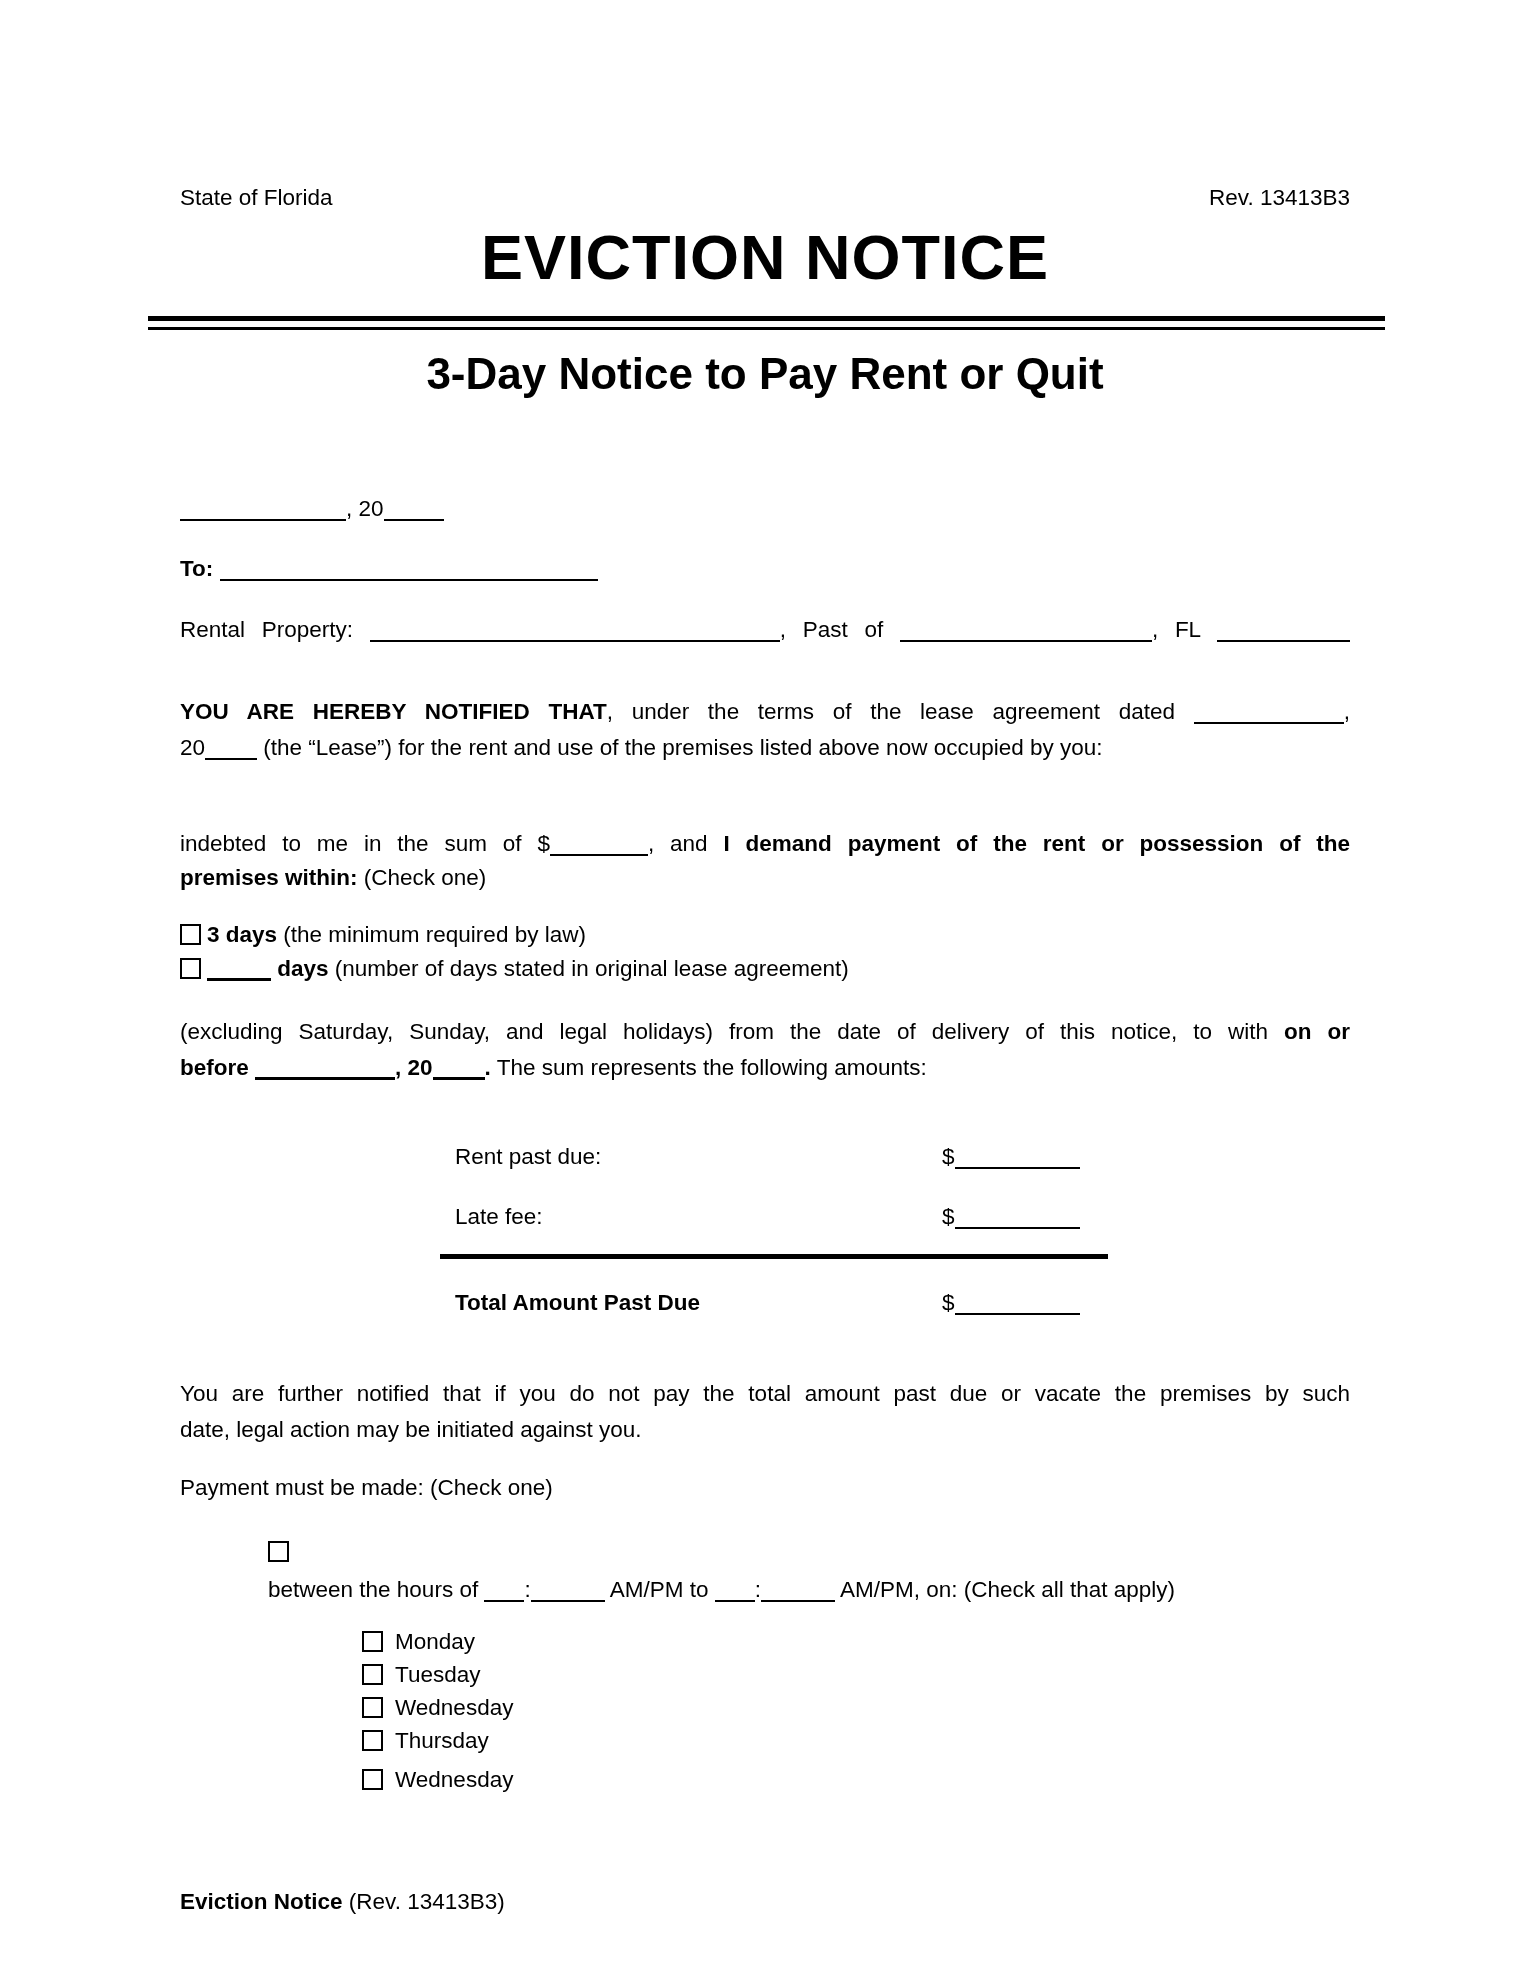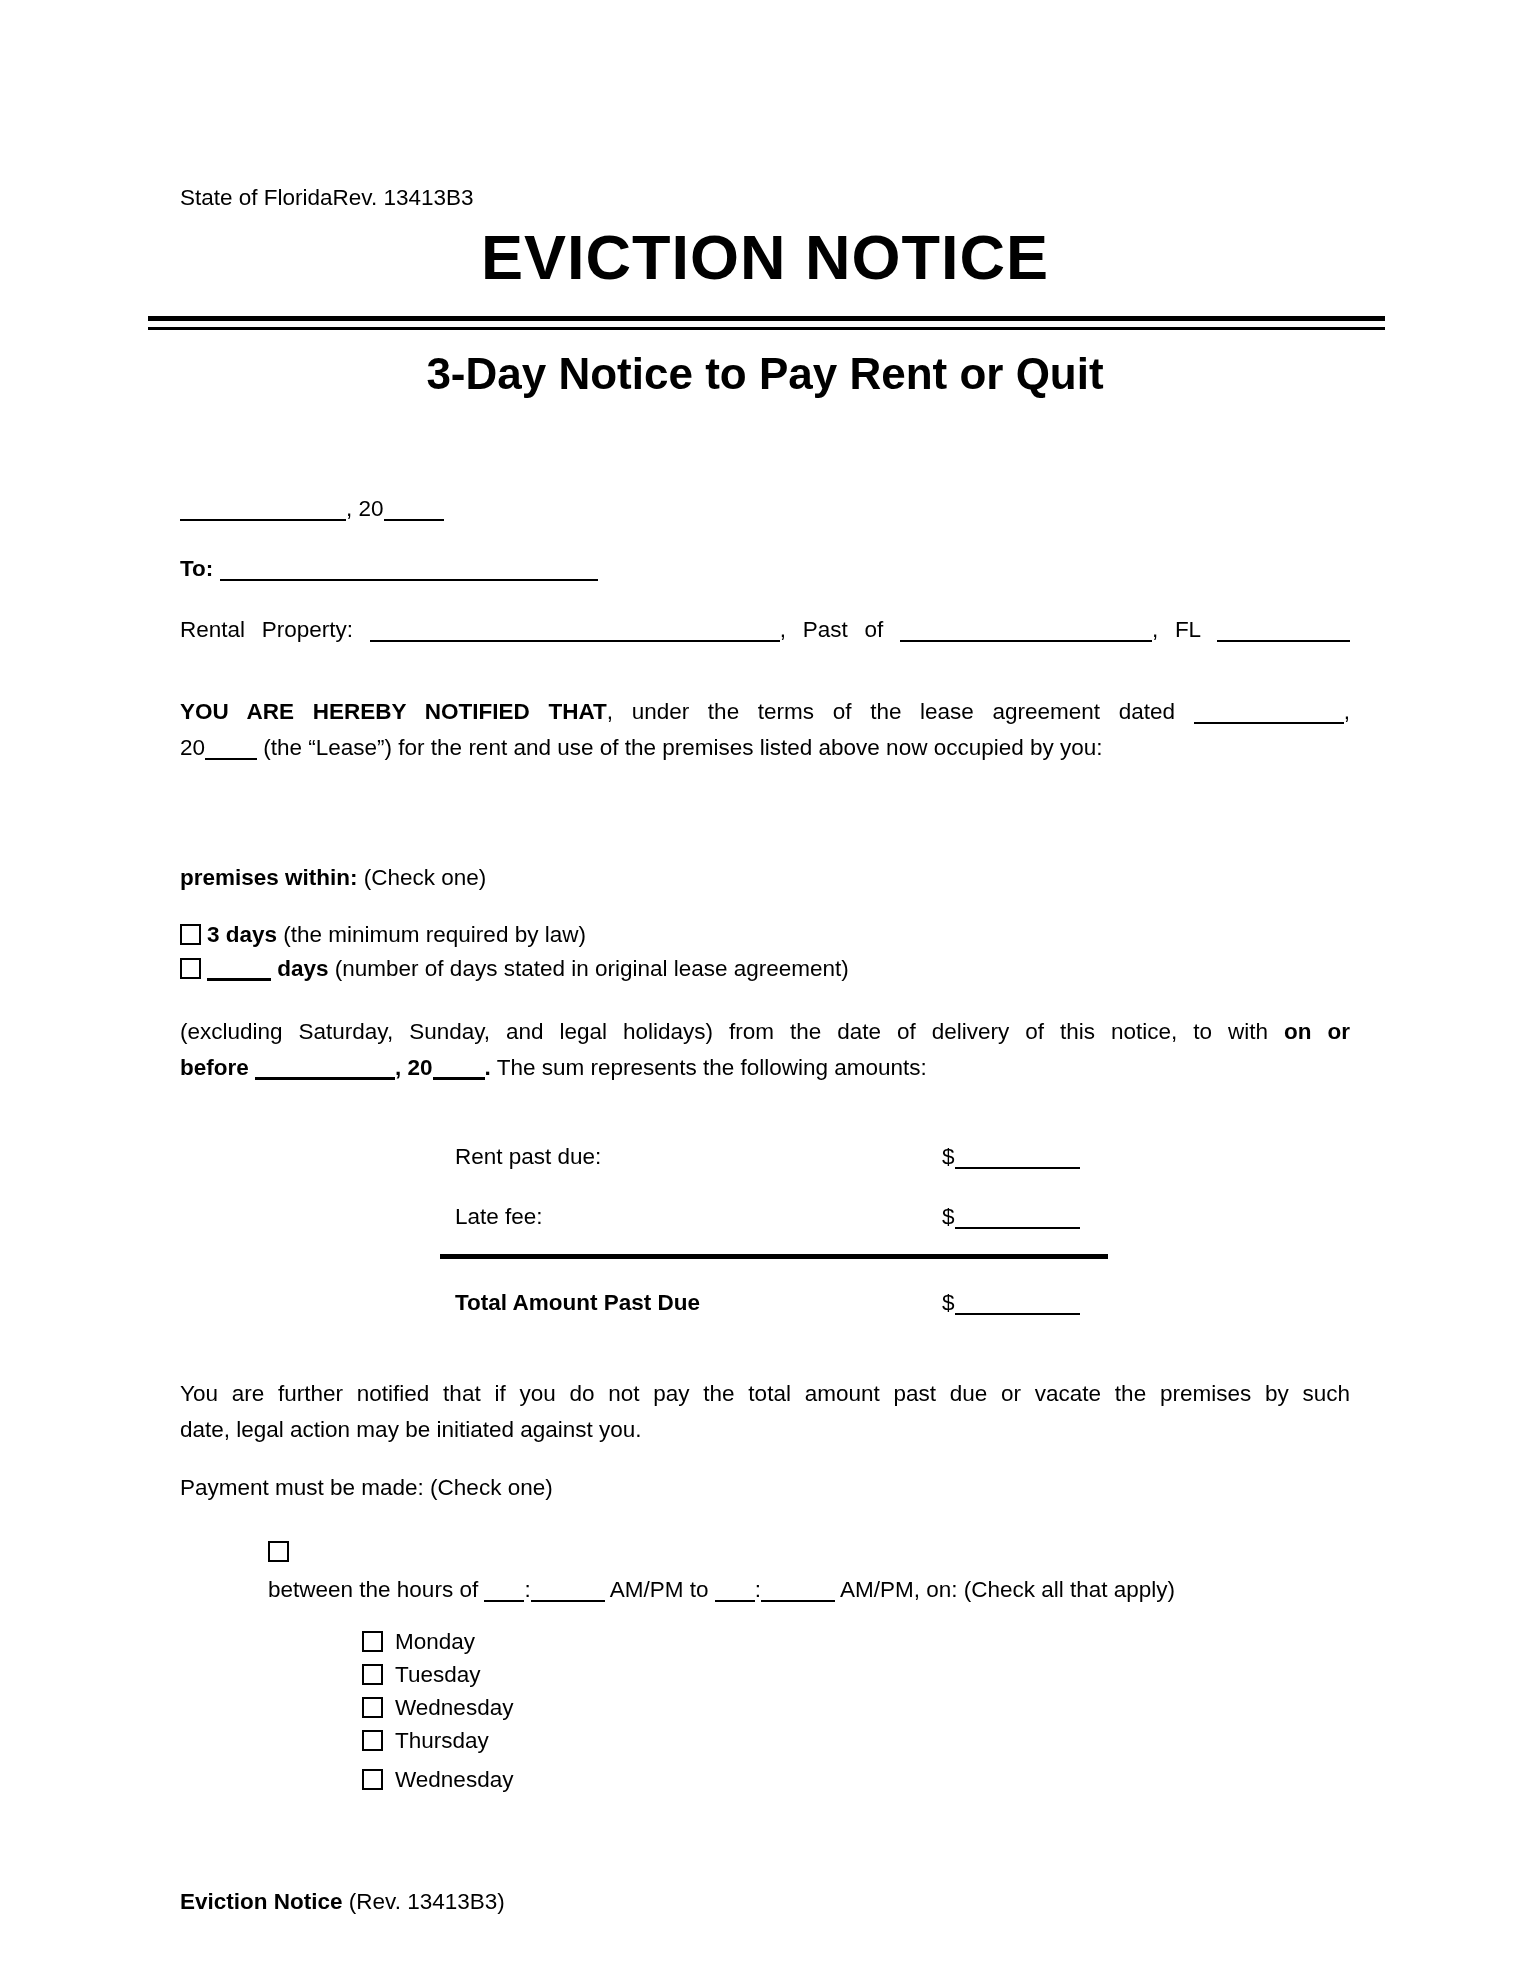--- a/index.html
+++ b/index.html
@@ -8,21 +8,21 @@
     width:1530px;height:1980px;
     background:#ffffff;color:#000000;
     font-family:"Liberation Sans","DejaVu Sans",sans-serif;
     font-size:22.5px;
     overflow:hidden;
   }
   .ln{position:absolute;left:180px;right:180px;line-height:1.25;white-space:nowrap;}
   .fill{white-space:normal;text-align:justify;text-align-last:justify;}
   .b{font-weight:bold;}
   .center{text-align:center;left:100px;right:100px;}
-  .hdr{display:flex;justify-content:flex-start;}
+  .hdr{display:flex;justify-content:space-between;}
   .title{font-size:63px;font-weight:bold;line-height:1;letter-spacing:1px;}
   .subtitle{font-size:44px;font-weight:bold;line-height:1;}
   .dbl-line{position:absolute;left:148px;right:145px;top:316px;height:6px;
     border-top:5px solid #000;border-bottom:3px solid #000;}
   .blank{display:inline-block;border-bottom:2px solid #000;height:1em;vertical-align:-5px;}
   .blank-b{border-bottom-width:3px;}
   .cb{display:inline-block;width:17px;height:17px;border:2px solid #000;
     vertical-align:-3px;margin-right:6px;background:#fff;}
   .trow{position:absolute;left:180px;right:180px;}
   .tlabel{margin-left:275px;}
@@ -50,20 +50,21 @@
 
   <div class="ln" style="top:495px"><span class="blank" style="width: 166px;"></span><span>, 20</span><span class="blank" style="width: 60px;"></span></div>
 
   <div class="ln" style="top:555px"><span class="b">To: </span><span class="blank" style="width: 378px;"></span></div>
 
   <div class="ln fill" style="top:616px"><span>Rental Property: </span><span class="blank" style="width: 410px;"></span><span>, Past of </span><span class="blank" style="width: 252px;"></span><span>, FL </span><span class="blank" style="width: 133px;"></span></div>
 
   <div class="ln fill" style="top:698px"><span class="b">YOU ARE HEREBY NOTIFIED THAT</span><span>, under the terms of the lease agreement dated </span><span class="blank" style="width: 150px;"></span><span>,</span></div>
   <div class="ln" style="top:734px"><span>20</span><span class="blank" style="width: 52px;"></span><span> (the “Lease”) for the rent and use of the premises listed above now occupied by you:</span></div>
 
+  <div class="ln fill" style="top:830px"><span>indebted to me in the sum of $</span><span class="blank" style="width: 98px;"></span><span>, and </span><span class="b">I demand payment of the rent or possession of the</span></div>
   <div class="ln" style="top:864px"><span class="b">premises within:</span><span> (Check one)</span></div>
 
   <div class="ln" style="top:921px"><span class="cb"></span><span class="b">3 days</span><span> (the minimum required by law)</span></div>
   <div class="ln" style="top:955px"><span class="cb"></span><span class="blank blank-b" style="width: 64px;"></span><span> </span><span class="b">days</span><span> (number of days stated in original lease agreement)</span></div>
 
   <div class="ln fill" style="top:1018px"><span>(excluding Saturday, Sunday, and legal holidays) from the date of delivery of this notice, to with </span><span class="b">on or</span></div>
   <div class="ln" style="top:1054px"><span class="b">before </span><span class="blank blank-b" style="width: 140px;"></span><span class="b">, 20</span><span class="blank blank-b" style="width: 52px;"></span><span class="b">.</span><span> The sum represents the following amounts:</span></div>
 
   <div class="trow" style="top:1144px">
     <span class="tlabel">Rent past due:</span>

